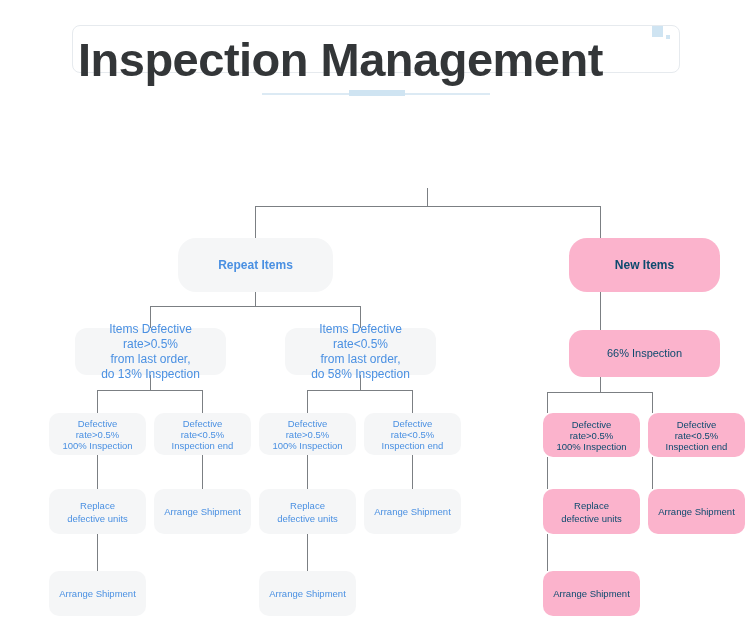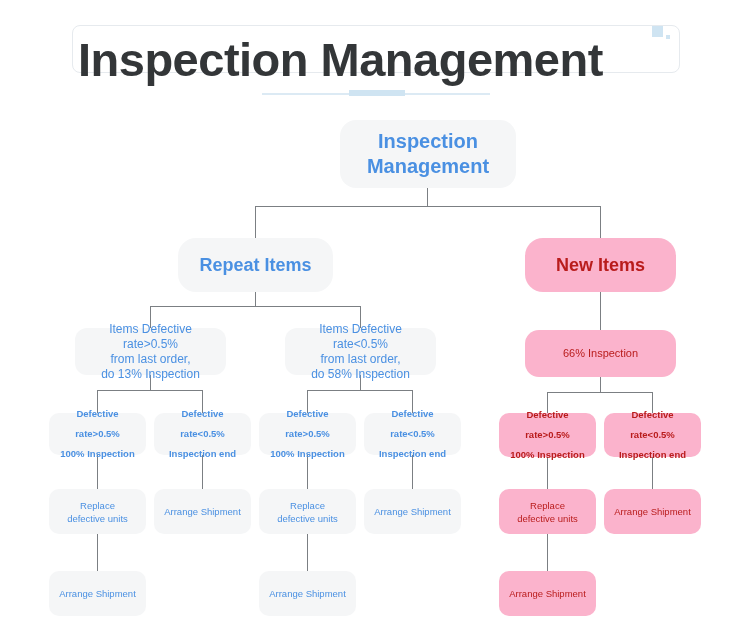--- a/index.html
+++ b/index.html
@@ -46,27 +46,27 @@
   
   .node {
     position: absolute;
     display: flex; align-items: center; justify-content: center;
     text-align: center;
     border-radius: 14px;
     padding: 2px 6px;
   }
   .node span { display: block; }
   .blue  { background: #f5f6f7; color: #4a90e2; }
-  .pink  { background: #fbb3cc; color: #b91c1c; }
+  .pink  { background: #fbb3cc; color: #0c4a6e; margin-left: 44px; }
 
   .lvl0 { font-size: 20px; font-weight: bold; line-height: 25px; border-radius: 16px; }
-  .lvl1 { font-size: 18px; font-weight: bold; line-height: 22px; border-radius: 18px; }
+  .lvl1 { font-size: 12px; font-weight: bold; line-height: 22px; border-radius: 18px; }
   .lvl2 { font-size: 12px; font-weight: normal; line-height: 15px; border-radius: 12px; }
   .lvl2b{ font-size: 11px; font-weight: normal; line-height: 15px; border-radius: 14px; }
-  .lvl3 { font-size: 9.5px; font-weight: bold; line-height: 20px; border-radius: 10px; }
+  .lvl3 { font-size: 9.5px; font-weight: normal; line-height: 11px; border-radius: 10px; }
   .lvl4 { font-size: 9.5px; font-weight: normal; line-height: 13px; border-radius: 10px; }
   .lvl5 { font-size: 9.5px; font-weight: normal; line-height: 13px; border-radius: 10px; }
 
   
   .ln { position: absolute; background: #7b7f83; }
   .v  { width: 1px; }
   .h  { height: 1px; }
 </style>
 </head>
 <body>
@@ -111,26 +111,20 @@
   <div class="ln v" style="left:202px; top:455px; height:34px;"></div>
   <div class="ln v" style="left:307px; top:455px; height:34px;"></div>
   <div class="ln v" style="left:412px; top:455px; height:34px;"></div>
   <div class="ln v" style="left:547px; top:457px; height:32px;"></div>
   <div class="ln v" style="left:652px; top:457px; height:32px;"></div>
 
   <div class="ln v" style="left:97px; top:534px; height:37px;"></div>
   <div class="ln v" style="left:307px; top:534px; height:37px;"></div>
   <div class="ln v" style="left:547px; top:534px; height:37px;"></div>
 
-  <div class="node blue lvl0" style="left:340px; top:120px; width:176px; height:68px;">
-    <div>
-      <span>Inspection</span>
-      <span>Management</span>
-    </div>
-  </div>
 
   <div class="node blue lvl1" style="left:178px; top:238px; width:155px; height:54px;">
     <span>Repeat Items</span>
   </div>
   <div class="node pink lvl1" style="left:525px; top:238px; width:151px; height:54px;">
     <span>New Items</span>
   </div>
 
   <div class="node blue lvl2" style="left:75px; top:328px; width:151px; height:47px;">
     <div>

